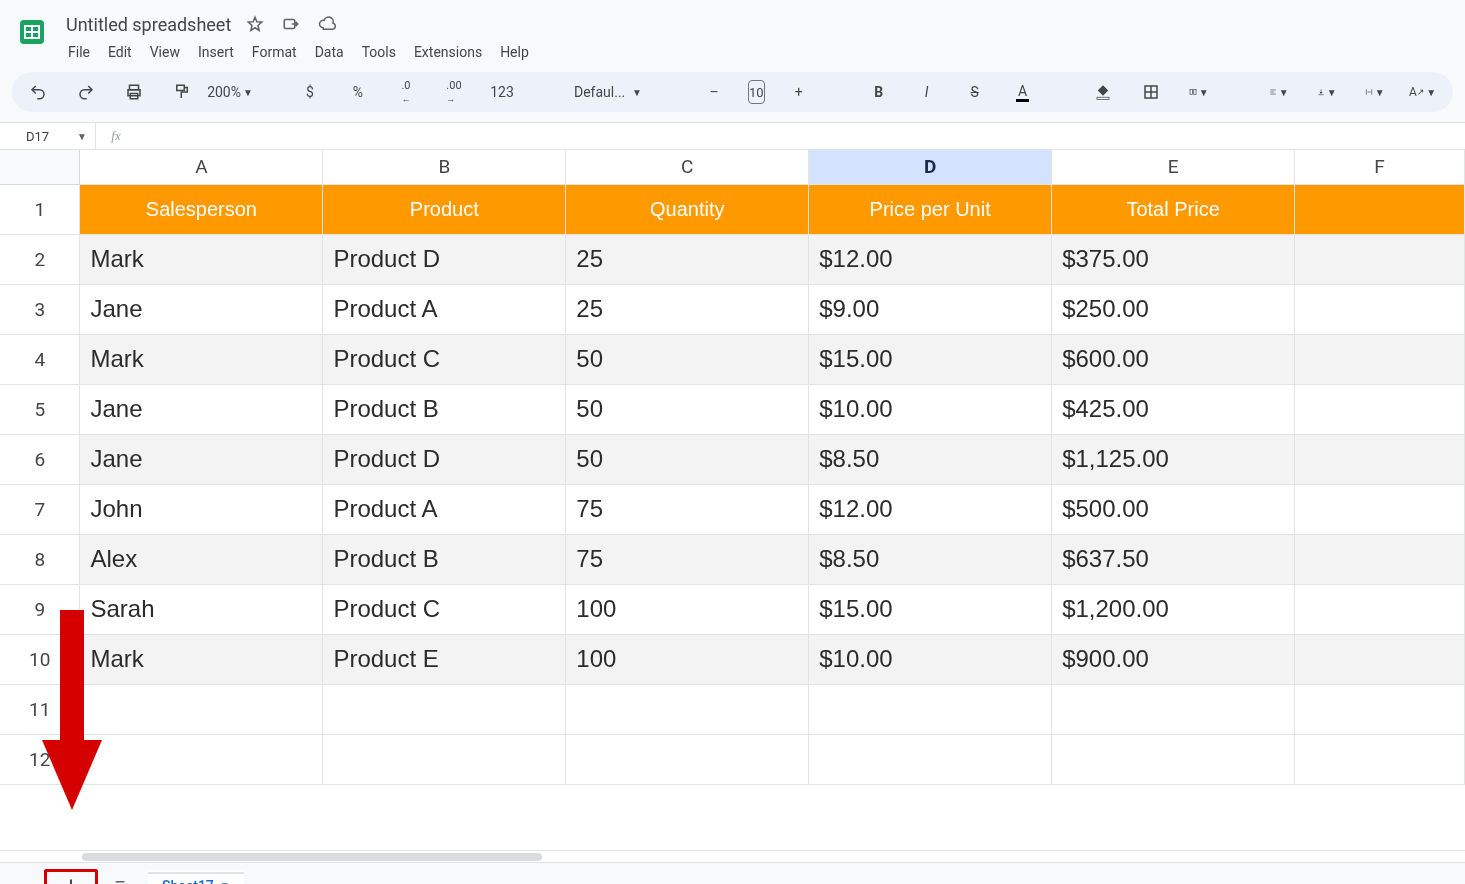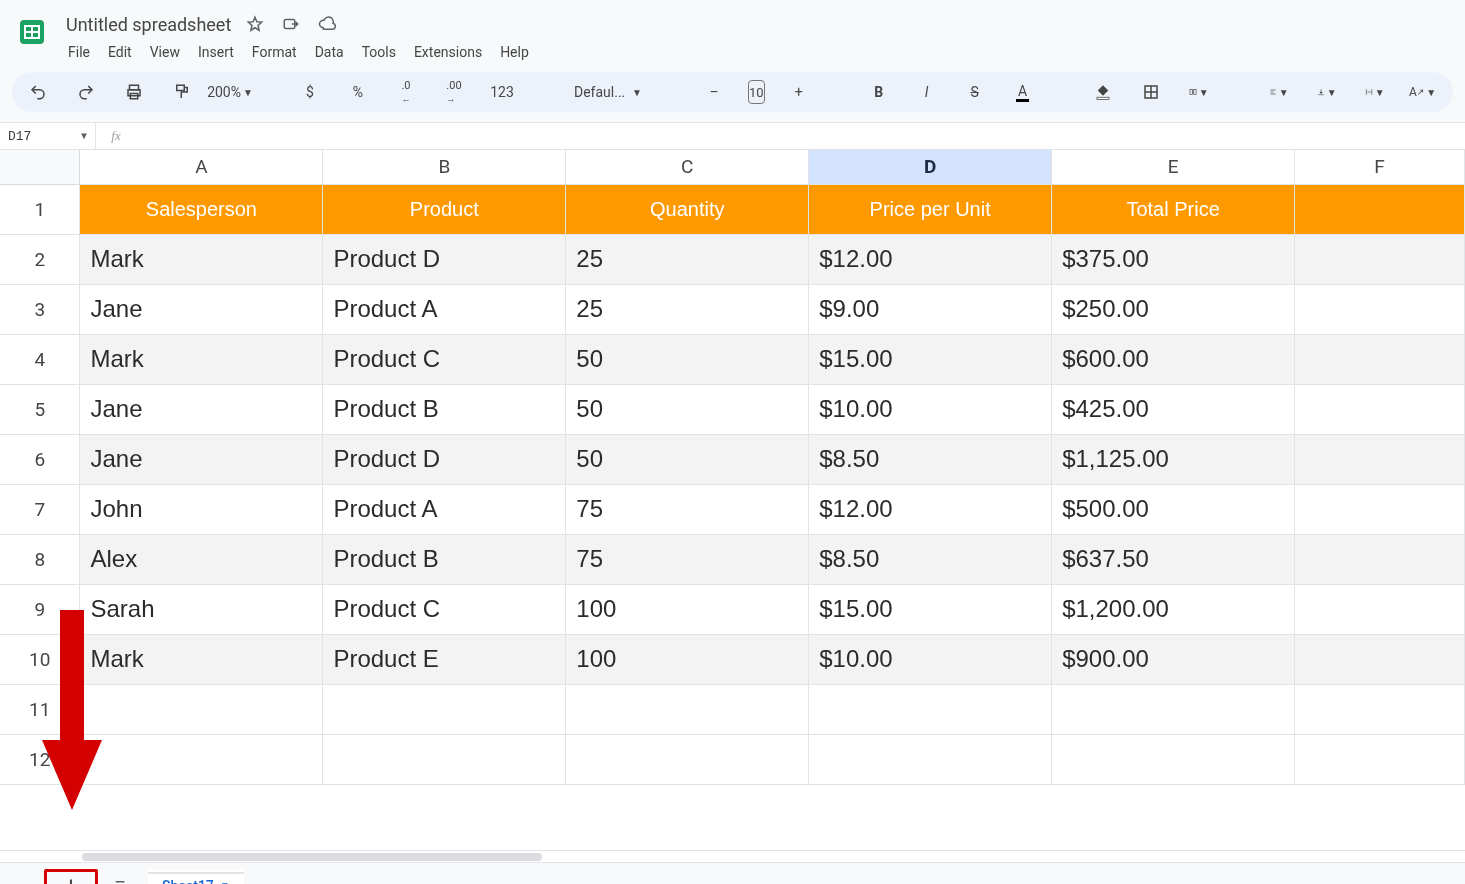--- a/index.html
+++ b/index.html
@@ -78,27 +78,26 @@
   .fx-row {
     display: flex; align-items: center;
     height: 28px;
     border-top: 1px solid #e1e3e6;
     border-bottom: 1px solid #e1e3e6;
     margin-top: 10px;
     background: #fff;
   }
   .namebox {
     width: 96px;
-    padding-left: 8px;
+    padding-left: 26px;
     font-size: 13px; color: #3c4043;
     display:flex; align-items:center; gap:6px;
     border-right: 1px solid #e1e3e6;
     height: 100%;
     position: relative;
-    font-family: Liberation Mono, monospace;
   }
   .namebox .caret { font-size:10px; color:#5f6368; position:absolute; right:8px; }
   .fx-sym {
     width: 40px; text-align: center; font-style: italic; color: #9aa0a6;
     font-family: serif; font-size: 13px;
   }
 
   
   .grid-wrap {
     position: relative;

